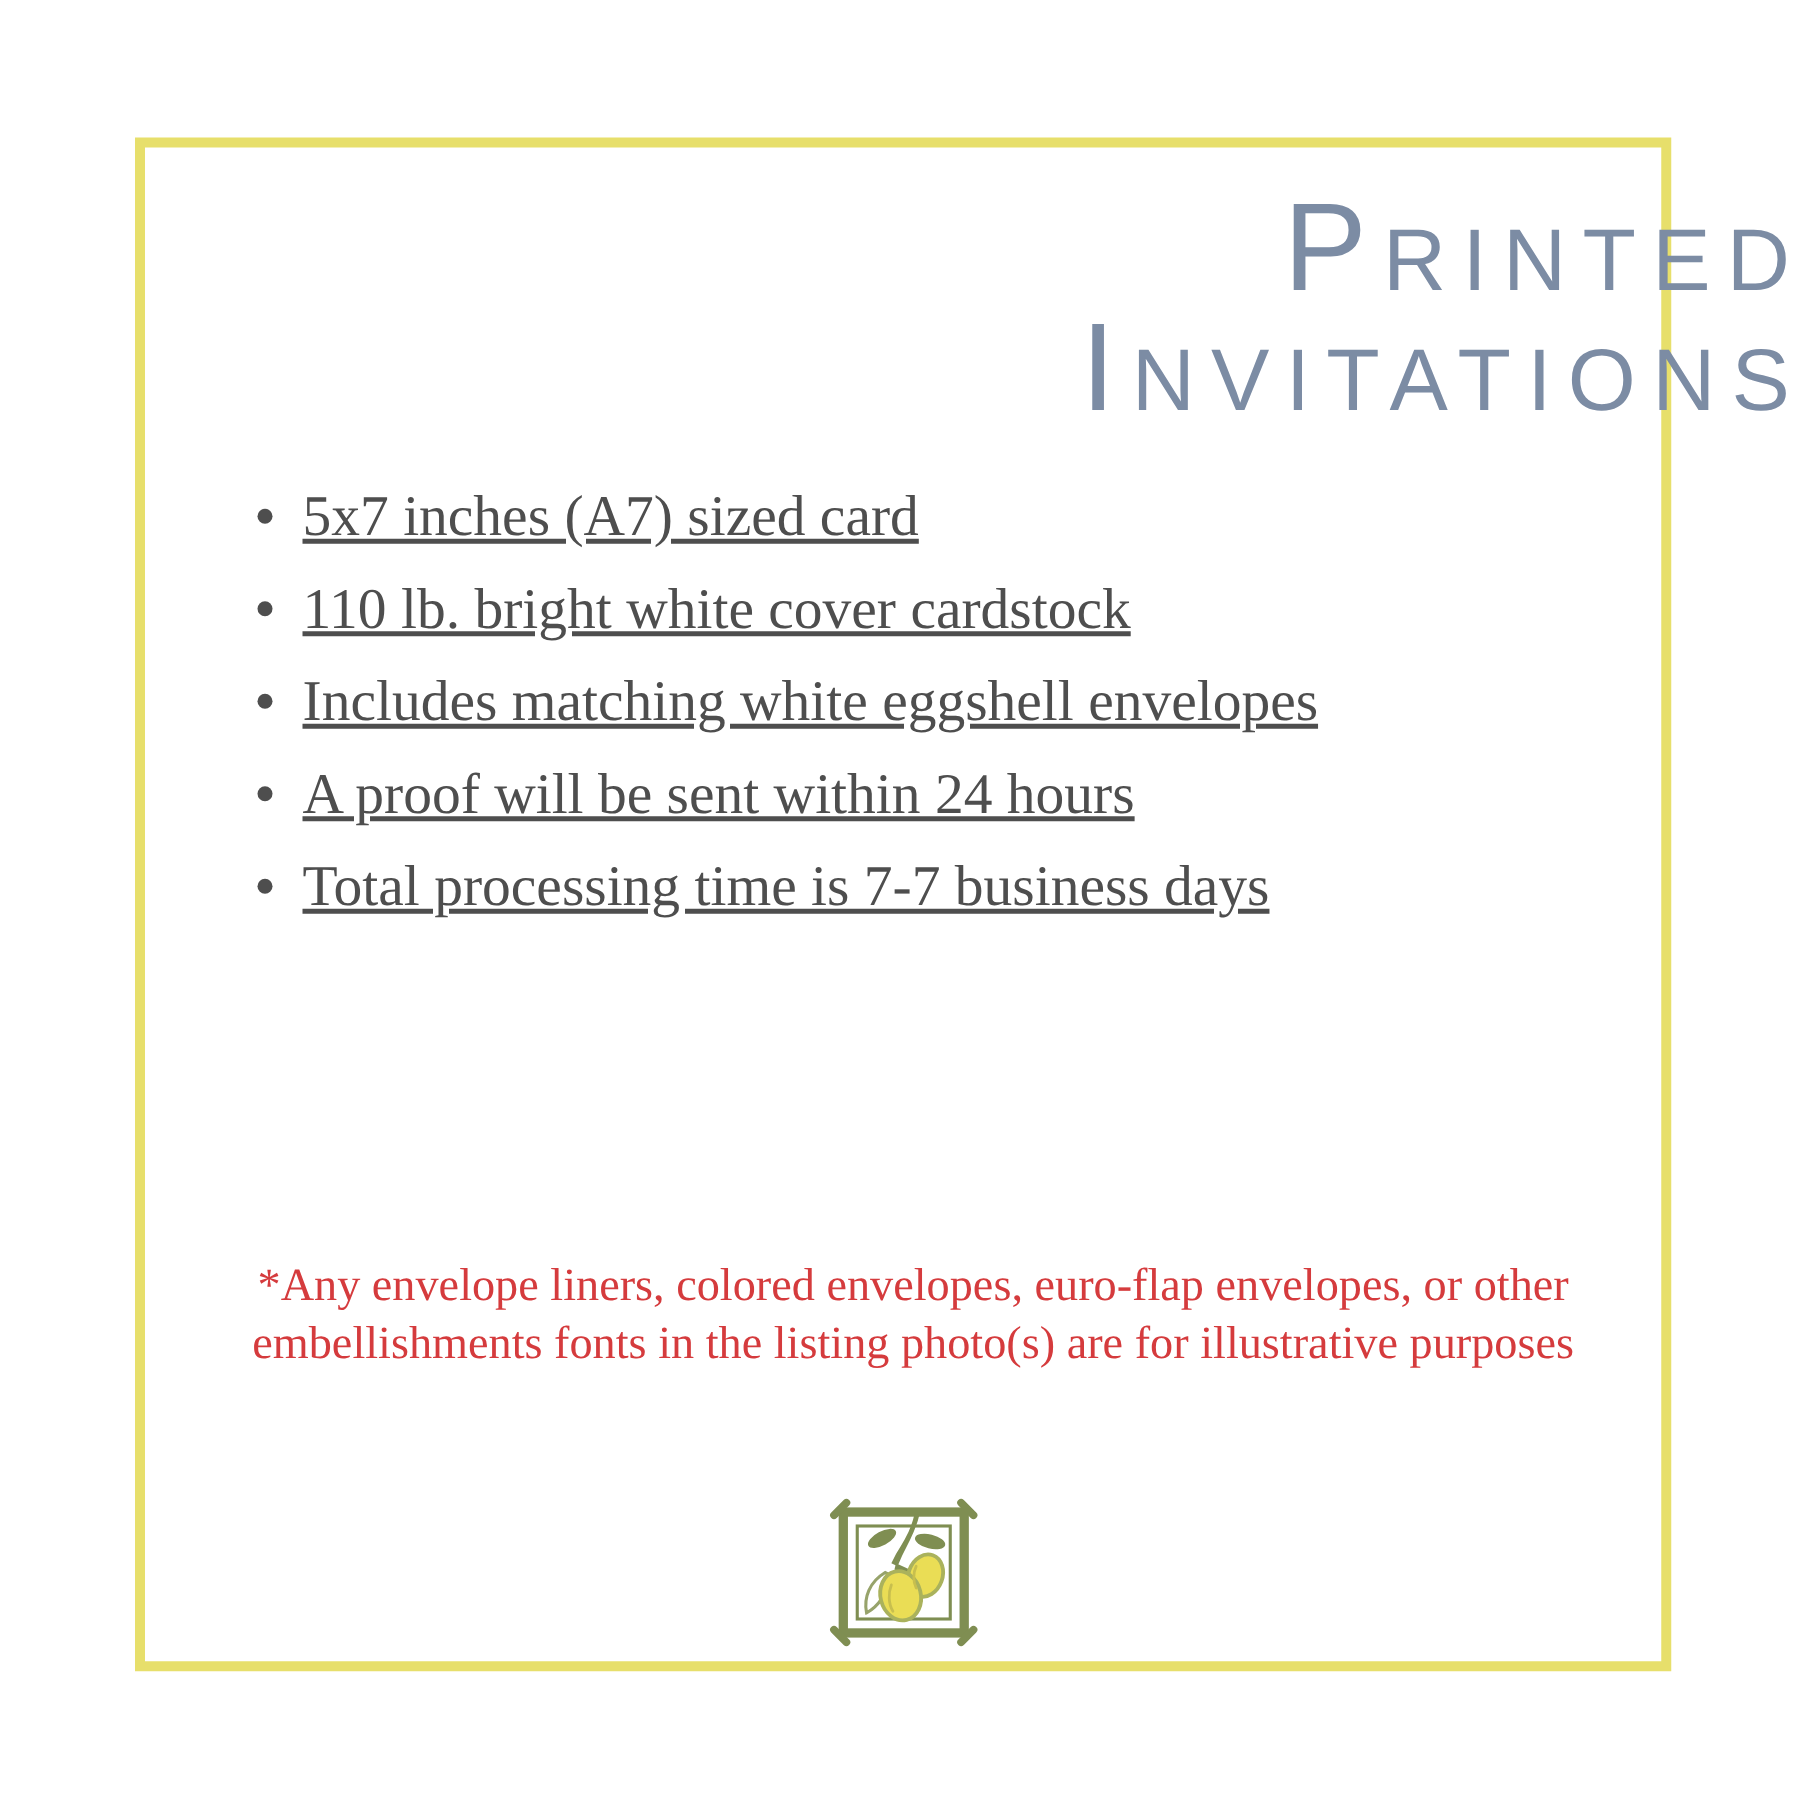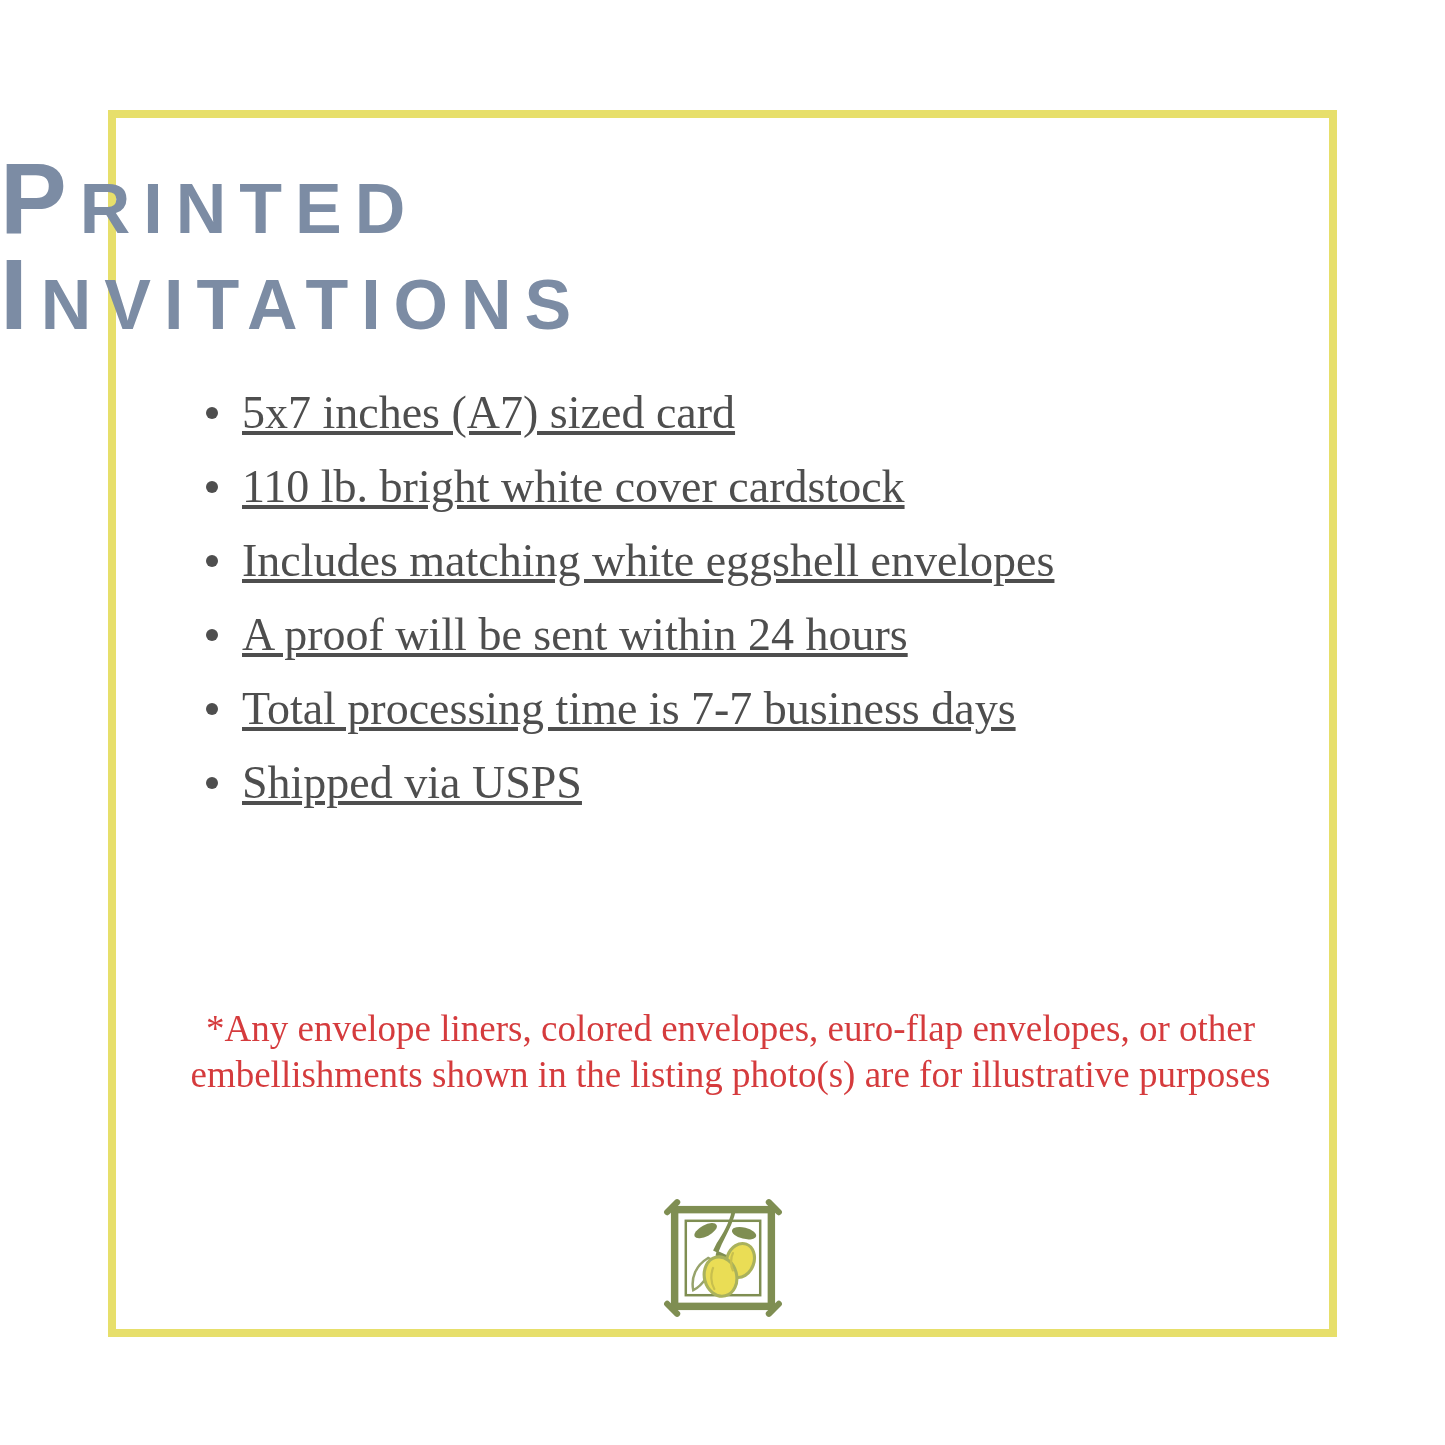--- a/index.html
+++ b/index.html
@@ -23,23 +23,23 @@
     height: 1227px;
     box-sizing: border-box;
     border: 8px solid #e7df6b;
   }
   .title {
     position: absolute;
     left: 0;
     right: 0;
     top: 150px;
     margin: 0;
-    text-align: left;
+    text-align: right;
     font-family: "Liberation Sans", sans-serif;
-    font-weight: 700;
+    font-weight: 400;
     font-variant: small-caps;
     font-size: 100px;
     line-height: 96px;
     letter-spacing: 0.13em;
     color: #7c8ca4;
   }
   .title span { display: block; }
   .bullets {
     position: absolute;
     left: 206px;
@@ -97,26 +97,25 @@
     <span>Printed</span>
     <span>Invitations</span>
   </h1>
 
   <ul class="bullets">
     <li>5x7 inches (A7) sized card</li>
     <li>110 lb. bright white cover cardstock</li>
     <li>Includes matching white eggshell envelopes</li>
     <li>A proof will be sent within 24 hours</li>
     <li>Total processing time is 7-7 business days</li>
-    <li>Shipped via USPS</li>
   </ul>
 
   <div class="disclaimer">
     <div>*Any envelope liners, colored envelopes, euro-flap envelopes, or other</div>
-    <div>embellishments shown in the listing photo(s) are for illustrative purposes</div>
+    <div>embellishments fonts in the listing photo(s) are for illustrative purposes</div>
   </div>
 
   <div class="logo">
     <svg viewBox="0 0 100 100" xmlns="http://www.w3.org/2000/svg">
 
       <g fill="none" stroke-width="6" stroke-linecap="square" stroke="#7f8e52">
         <rect x="11" y="11" width="78" height="78"></rect>
       </g>
 
       <g fill="none" stroke-width="2" stroke="#7f8e52">

